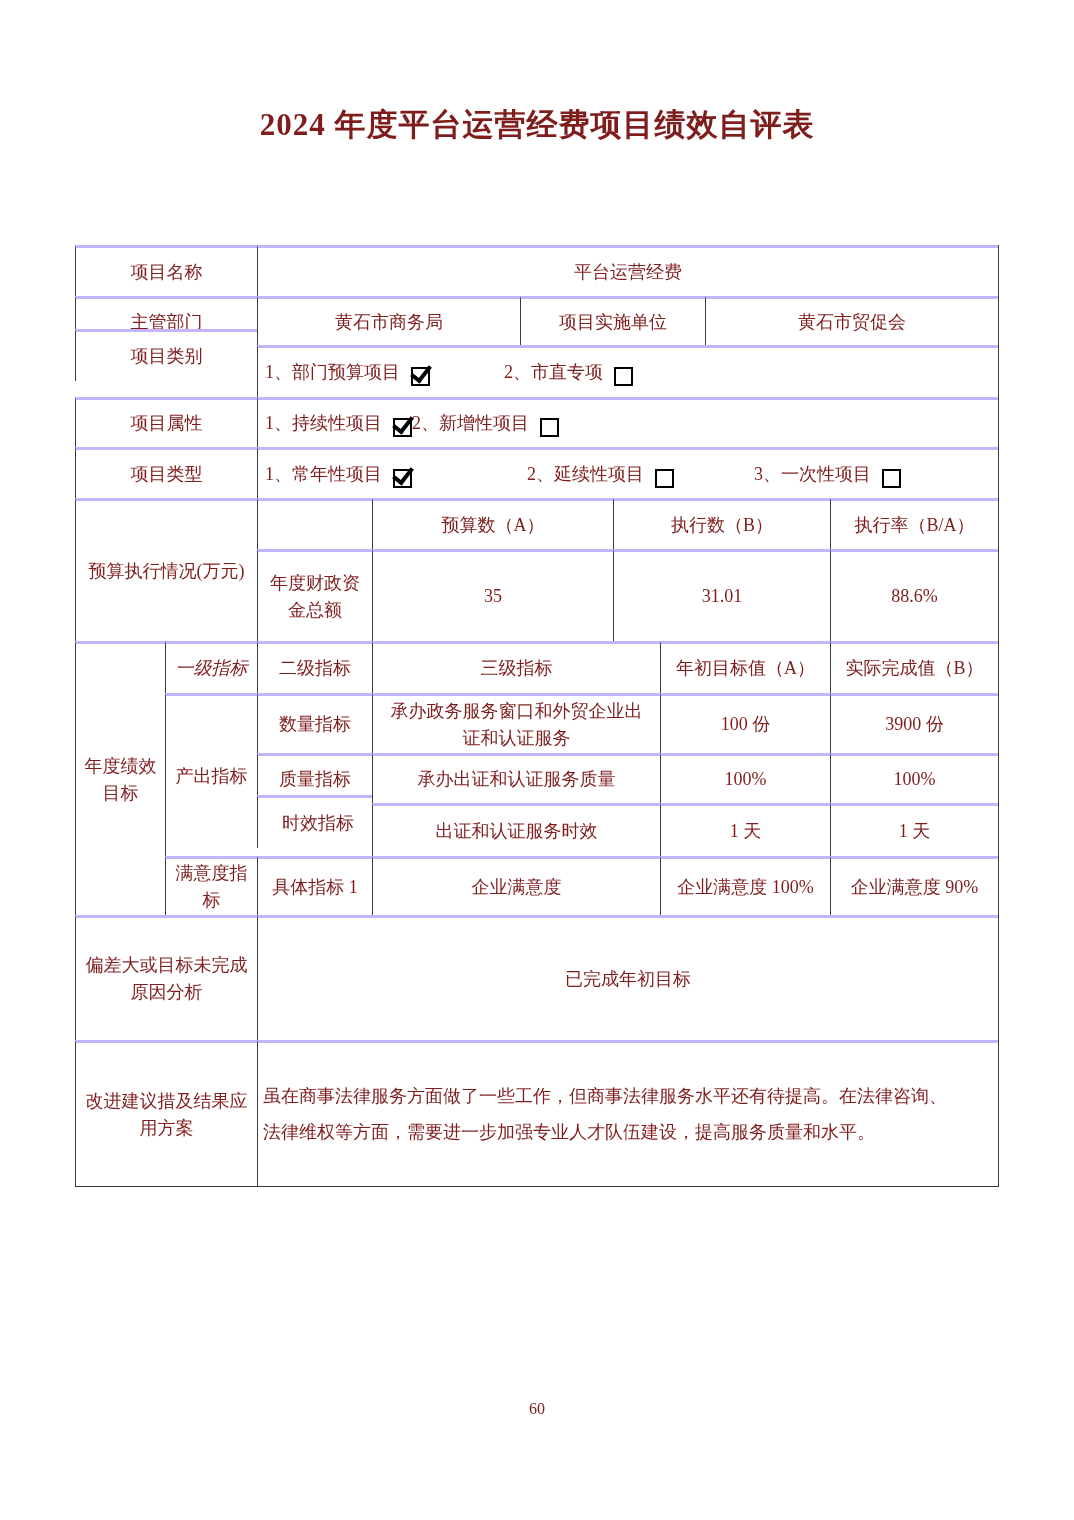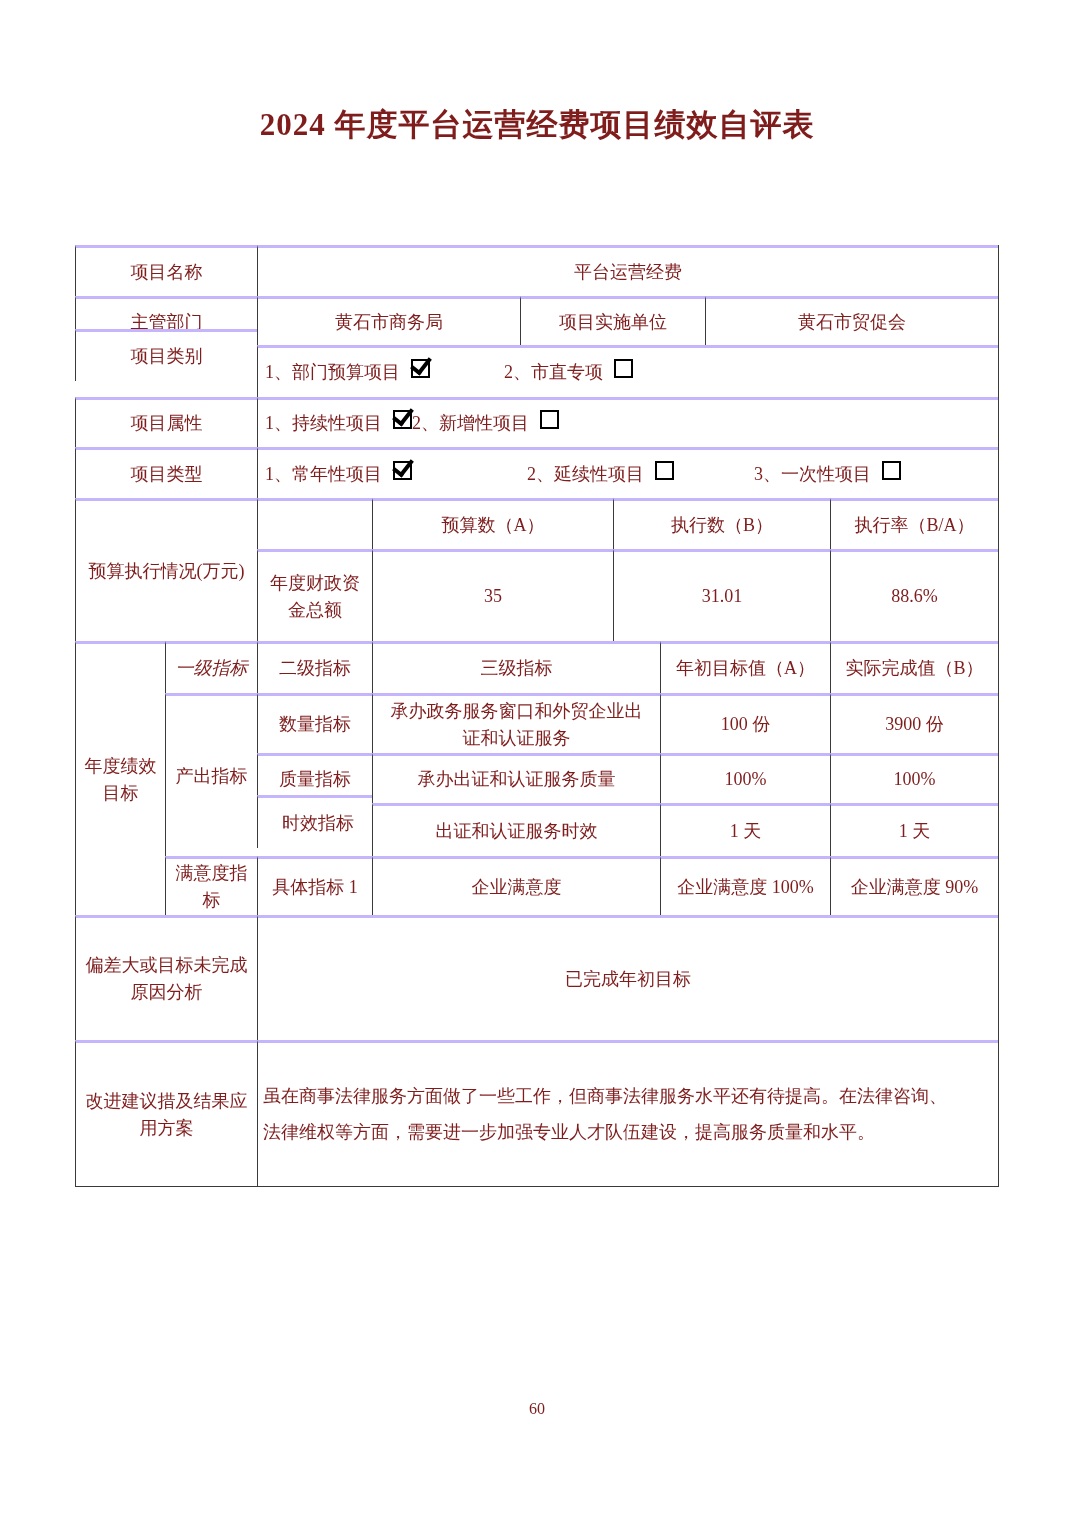--- a/index.html
+++ b/index.html
@@ -18,21 +18,21 @@
   }
   .c{
     position:absolute;box-sizing:border-box;
     border-top:3px solid #c4b5fd;border-left:1px solid #3a3a3a;
     display:flex;align-items:center;justify-content:center;
     text-align:center;font-size:18px;line-height:1.5;padding:2px 4px;
   }
   .c.left{justify-content:flex-start;text-align:left;}
   .c.pad10{padding:2px 10px;}
   .c.longtext{padding:2px 34px 2px 5px;text-align:left;justify-content:flex-start;line-height:1.95;}
-  .opt{display:inline-flex;align-items:flex-start;gap:11px;white-space:nowrap;}
+  .opt{display:inline-flex;align-items:flex-end;gap:11px;white-space:nowrap;}
   .cb{
     position:relative;display:inline-block;width:15px;height:15px;
     border:2px solid #000;flex:0 0 auto;
   }
   .cb[data-checked="true"]::after{
     content:"";position:absolute;left:2px;top:-7px;width:8px;height:16px;
     border-right:4px solid #000;border-bottom:4px solid #000;
     transform:rotate(38deg);
   }
   .pagenum{

